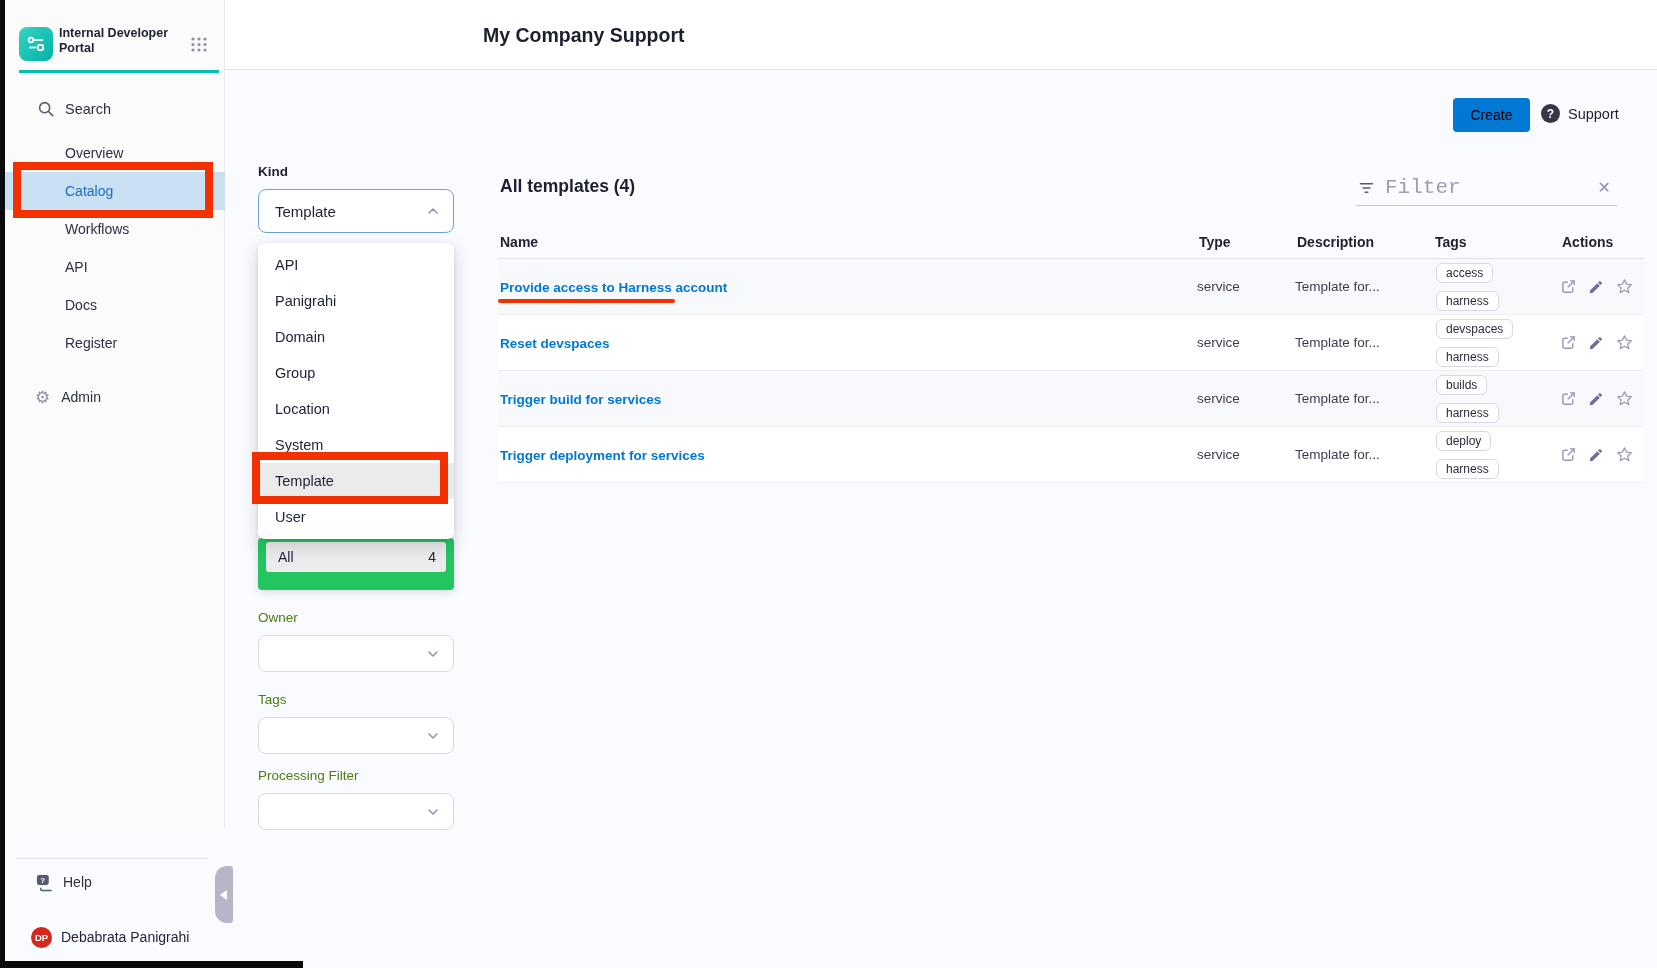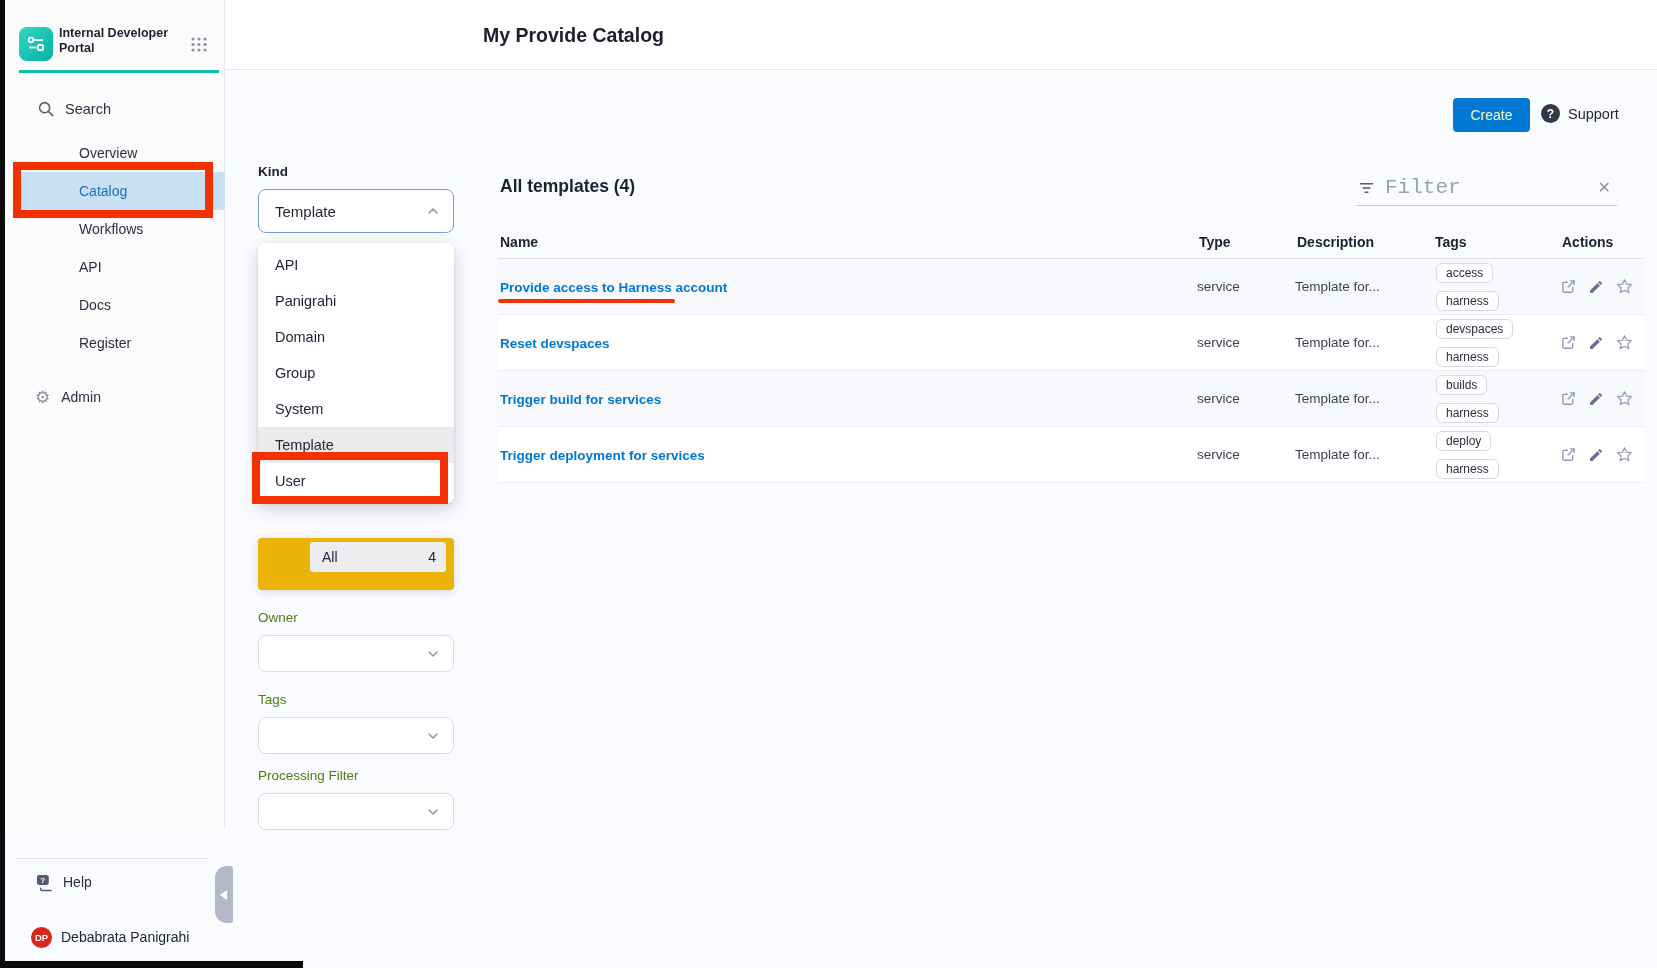--- a/index.html
+++ b/index.html
@@ -23,21 +23,21 @@
     background:linear-gradient(135deg,#35d6c0,#02b2a6); display:flex; align-items:center; justify-content:center; }
   .logo-title { left:59px; top:26px; width:118px; font-size:12.5px; font-weight:bold; line-height:15px; color:#1e2130; }
   .grid-icon { left:189px; top:35px; cursor:pointer; }
   .teal-rule { left:19px; top:70px; width:200px; height:3px; background:#0ac0ad; }
 
   .search-row { left:0; top:92px; width:225px; height:34px; display:flex; align-items:center; cursor:pointer; }
   .search-row svg { margin-left:37px; }
   .search-label { margin-left:10px; font-size:14.5px; color:#2c2f40; }
 
   .nav { left:0; top:134px; width:225px; }
-  .nav-item { height:38px; display:flex; align-items:center; font-size:14px; color:#2c2f40; cursor:pointer;margin-left:14px; }
+  .nav-item { height:38px; display:flex; align-items:center; font-size:14px; color:#2c2f40; cursor:pointer; }
   .nav-item .nav-label { margin-left:65px; }
   .nav-item.active { background:#c9dff2; }
   .nav-item.active .nav-label { color:#1b6fc4; }
 
   .admin-row { left:0; top:379px; width:225px; height:36px; display:flex; align-items:center; cursor:pointer; }
   .gear-icon { margin-left:35px; font-size:17px; color:#8e90a2; line-height:1; }
   .admin-label { margin-left:11px; font-size:14px; color:#2c2f40; }
 
   .side-divider { left:16px; top:858px; width:192px; height:1px; background:#e2e3e8; }
   .help-row { left:0; top:868px; width:225px; height:28px; display:flex; align-items:center; cursor:pointer; }
@@ -52,43 +52,43 @@
   .collapse-handle { left:215px; top:866px; width:18px; height:57px; background:#b5b7c9;
     border-radius:12px 3px 3px 12px; z-index:20; display:flex; align-items:center; justify-content:center; cursor:pointer; }
   .collapse-handle .tri { width:0; height:0; border-top:5px solid transparent; border-bottom:5px solid transparent;
     border-right:7px solid #fff; margin-right:2px; }
 
   
   .topbar { left:225px; top:0; width:1432px; height:70px; background:#fff; border-bottom:1px solid #e3e4ea; }
   .page-title { left:258px; top:24px; font-size:19.5px; font-weight:bold; color:#1c1f2e; }
 
   
-  .create-btn { left:1453px; top:98px; width:77px; height:34px; background:#0278d5; color:#fef9c3;
+  .create-btn { left:1453px; top:98px; width:77px; height:34px; background:#0278d5; color:#000000;
     font-size:14px; border:none; border-radius:4px; cursor:pointer; font-family:inherit; }
   .support { left:1541px; top:104px; display:flex; align-items:center; cursor:pointer; }
   .q-circle { width:19px; height:19px; border-radius:50%; background:#343747; color:#fff; font-size:12px;
     font-weight:bold; display:flex; align-items:center; justify-content:center; }
   .support-label { margin-left:8px; font-size:14.5px; color:#1e2130; }
 
   
   .field-label { font-size:13.5px; color:#4d7c0f; }
   .kind-label { left:258px; top:164px; font-weight:bold; color:#1e2130; }
   .kind-select { left:258px; top:189px; width:196px; height:44px; background:#fff; border:1px solid #6ea1dc;
     border-radius:8px; display:flex; align-items:center; cursor:pointer; }
   .kind-select .sel-text { margin-left:16px; font-size:15px; color:#1e2130; }
   .kind-select svg { position:absolute; right:12px; }
 
   .dropdown { left:258px; top:243px; width:196px; background:#fff; border-radius:6px; padding:4px 0;
     box-shadow:0 6px 18px rgba(40,41,61,.2), 0 1px 3px rgba(40,41,61,.12); z-index:10; }
   .option { height:36px; display:flex; align-items:center; font-size:14.5px; color:#22253a; cursor:pointer; }
   .option span { margin-left:17px; }
   .option.highlighted { background:#ebebeb; }
 
-  .facet-card { left:258px; top:538px; width:196px; height:52px; background:#eab308; border-radius:4px;
-    box-shadow:0 2px 8px rgba(40,41,61,.16); z-index:4;padding-left:44px; }
+  .facet-card { left:258px; top:538px; width:196px; height:52px; background:#22c55e; border-radius:4px;
+    box-shadow:0 2px 8px rgba(40,41,61,.16); z-index:4; }
   .facet-row { margin:4px 8px 0 8px; height:30px; background:#ececee; border-radius:3px;
     display:flex; align-items:center; justify-content:space-between; font-size:14px; color:#22253a; cursor:pointer; }
   .facet-row .f-label { margin-left:12px; }
   .facet-row .f-count { margin-right:10px; }
 
   .owner-label { left:258px; top:610px; }
   .tags-label  { left:258px; top:692px; }
   .proc-label  { left:258px; top:768px; }
   .plain-select { left:258px; width:196px; height:37px; background:#fff; border:1px solid #d8dae4;
     border-radius:8px; display:flex; align-items:center; cursor:pointer; }
@@ -205,21 +205,21 @@
     <span class="avatar">DP</span>
     <span class="user-name">Debabrata Panigrahi</span>
   </div>
 </div>
 
 <div class="abs collapse-handle">
   <span class="tri"></span>
 </div>
 
 <div class="abs topbar">
-  <div class="abs page-title">My Provide Catalog</div>
+  <div class="abs page-title">My Company Support</div>
 </div>
 
 <button class="abs create-btn">Create</button>
 <div class="abs support">
   <span class="q-circle">?</span>
   <span class="support-label">Support</span>
 </div>
 
 <div class="abs field-label kind-label">Kind</div>
 <div class="abs kind-select">
@@ -234,20 +234,23 @@
     <span>API</span>
   </div>
     <div class="option">
     <span>Panigrahi</span>
   </div>
     <div class="option">
     <span>Domain</span>
   </div>
     <div class="option">
     <span>Group</span>
+  </div>
+    <div class="option">
+    <span>Location</span>
   </div>
     <div class="option">
     <span>System</span>
   </div>
     <div class="option highlighted">
     <span>Template</span>
   </div>
     <div class="option">
     <span>User</span>
   </div>

